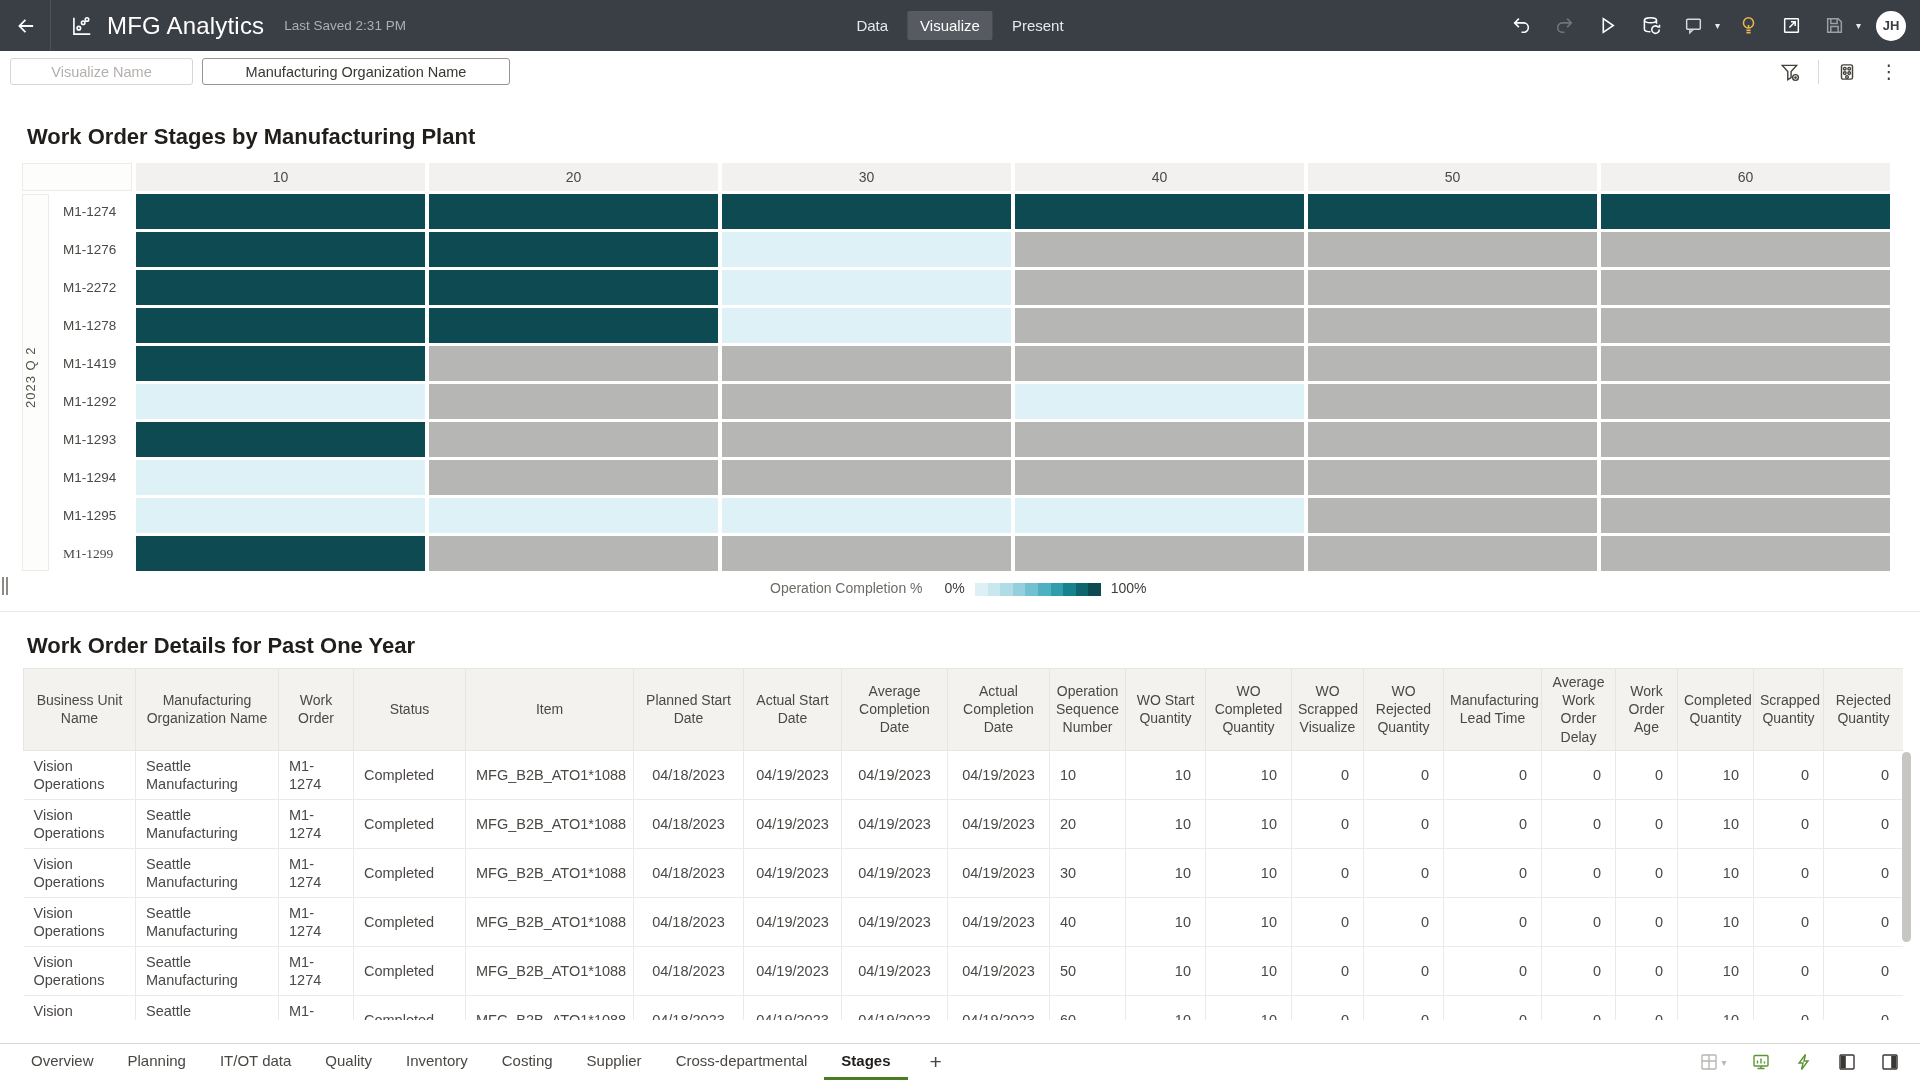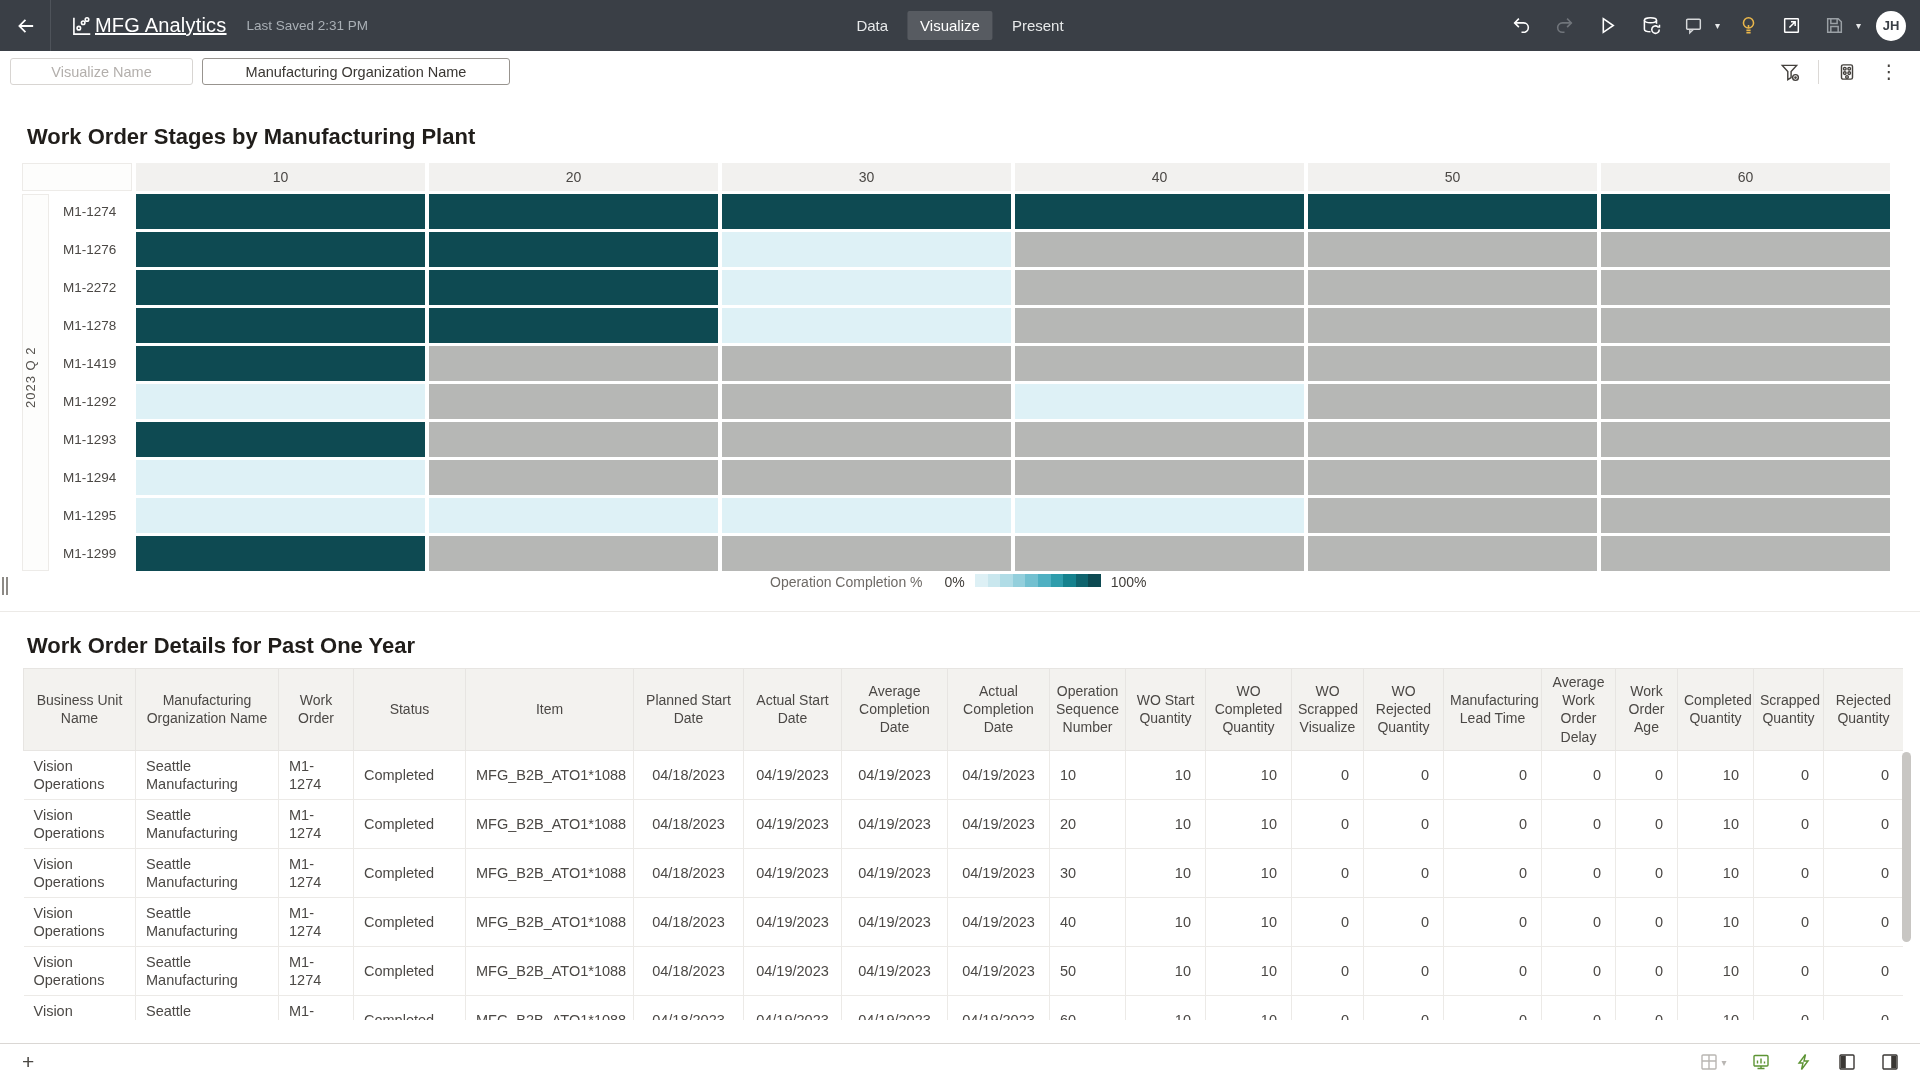--- a/index.html
+++ b/index.html
@@ -6,21 +6,21 @@
   html,body { width:1920px; height:1080px; overflow:hidden; background:#fff;
               font-family:"Liberation Sans","DejaVu Sans",sans-serif; }
 
   
   #topbar { position:absolute; top:0; left:0; width:1920px; height:51px;
             background:#3a3f46; display:flex; align-items:center; color:#fff; }
   #topbar .left { display:flex; align-items:center; padding-left:12px; }
   .icon-btn { display:flex; align-items:center; justify-content:center; width:28px; height:28px; cursor:pointer; }
   .tb-divider { width:1px; height:51px; background:#4e535a; margin-left:10px; }
   #app-logo { margin-left:18px; }
-  #app-title { margin-left:2px; font-size:20px; font-weight:400; letter-spacing:.2px;text-decoration:underline; }
+  #app-title { margin-left:14px; font-size:24px; font-weight:400; letter-spacing:.2px; }
   #last-saved { margin-left:20px; font-size:13.5px; color:#a9afb5; }
   #topbar-tabs { position:absolute; left:50%; transform:translateX(-50%); display:flex; align-items:center; gap:6px; }
   .top-tab { font-size:15px; color:#e7e9ea; padding:6px 13px; border-radius:2px; cursor:pointer; }
   .top-tab.active { background:#575b61; color:#fff; }
   #topbar-icons { margin-left:auto; display:flex; align-items:center; gap:15px; padding-right:14px; }
   .caret { font-size:10px; color:#e7e9ea; margin-left:-8px; }
   #avatar { width:30px; height:30px; border-radius:50%; background:#fff; color:#3a3f46;
             font-size:13px; font-weight:bold; display:flex; align-items:center; justify-content:center; cursor:pointer; }
 
   
@@ -46,21 +46,21 @@
              writing-mode:vertical-rl; transform:rotate(180deg);
              font-size:13px; color:#55524e; letter-spacing:1px; }
   .hm-rowlabel { background:#fff; color:#4b4845; font-size:13.5px; display:flex;
                  align-items:center; padding-left:10px; }
   .hm-cell { cursor:pointer; }
   .hm-cell.complete { background:#0e4a52; }
   .hm-cell.low      { background:#def1f6; }
   .hm-cell.none     { background:#b6b7b5; }
 
   
-  #hm-legend { position:absolute; left:770px; top:574px; height:22px; display:flex; align-items:flex-start; }
+  #hm-legend { position:absolute; left:770px; top:574px; height:22px; display:flex; align-items:flex-end; }
   #legend-label { font-size:14px; color:#6e6a66; margin-right:22px; }
   #legend-min, #legend-max { font-size:14px; color:#403d39; }
   #legend-bar { width:126px; height:13px; margin:0 10px; }
   #resize-handle { position:absolute; left:2px; top:577px; width:10px; height:18px; cursor:row-resize;
                    display:flex; gap:2px; }
   #resize-handle i { width:2px; height:18px; background:#8d8a86; }
   #section-divider { position:absolute; left:0; top:611px; width:1920px; border-top:1px solid #eceae7; }
 
   
   #tbl-title { position:absolute; left:27px; top:633px; font-size:22px; font-weight:bold; color:#201d1a; }
@@ -269,21 +269,21 @@
     <div class="hm-cell none" style="grid-area: 9 / 6;"></div>
     <div class="hm-cell none" style="grid-area: 9 / 7;"></div>
     <div class="hm-cell none" style="grid-area: 9 / 8;"></div>
     <div class="hm-rowlabel" style="grid-area: 10 / 2;">M1-1295</div>
     <div class="hm-cell low" style="grid-area: 10 / 3;"></div>
     <div class="hm-cell low" style="grid-area: 10 / 4;"></div>
     <div class="hm-cell low" style="grid-area: 10 / 5;"></div>
     <div class="hm-cell low" style="grid-area: 10 / 6;"></div>
     <div class="hm-cell none" style="grid-area: 10 / 7;"></div>
     <div class="hm-cell none" style="grid-area: 10 / 8;"></div>
-    <div class="hm-rowlabel" style="grid-area: 11 / 2;">M1-1299</div>
+    <div class="hm-rowlabel" style="grid-area: 11 / 2; font-family: Liberation Serif, serif;">M1-1299</div>
     <div class="hm-cell complete" style="grid-area: 11 / 3;"></div>
     <div class="hm-cell none" style="grid-area: 11 / 4;"></div>
     <div class="hm-cell none" style="grid-area: 11 / 5;"></div>
     <div class="hm-cell none" style="grid-area: 11 / 6;"></div>
     <div class="hm-cell none" style="grid-area: 11 / 7;"></div>
     <div class="hm-cell none" style="grid-area: 11 / 8;"></div>
   </div>
 
 <div id="hm-legend">
   <span id="legend-label">Operation Completion %</span>
@@ -478,20 +478,31 @@
           <td class="ar">10</td>
           <td class="ar">0</td>
           <td class="ar">0</td>
         </tr>
       </tbody>
     </table>
 </div>
 <div id="tbl-scrollbar"></div>
 
 <footer id="bottombar">
+  <div id="bottom-tabs">
+      <span class="btab">Overview</span>
+      <span class="btab">Planning</span>
+      <span class="btab">IT/OT data</span>
+      <span class="btab">Quality</span>
+      <span class="btab">Inventory</span>
+      <span class="btab">Costing</span>
+      <span class="btab">Supplier</span>
+      <span class="btab">Cross-departmental</span>
+      <span class="btab active">Stages</span>
+    </div>
   <span id="add-canvas">+</span>
   <div id="bottombar-right">
     <span class="icon-btn" style="width:38px;">
       <svg width="20" height="20" viewBox="0 0 20 20" fill="none" stroke="#b9b6b3" stroke-width="1.4">
           <rect x="3" y="3" width="14" height="14" rx="1"></rect>
           <path d="M3 9 h14 M10 3 v14"></path>
         </svg>
       <span class="caret" style="color:#b9b6b3;margin-left:2px;">▾</span>
     </span>
     <span class="icon-btn">

